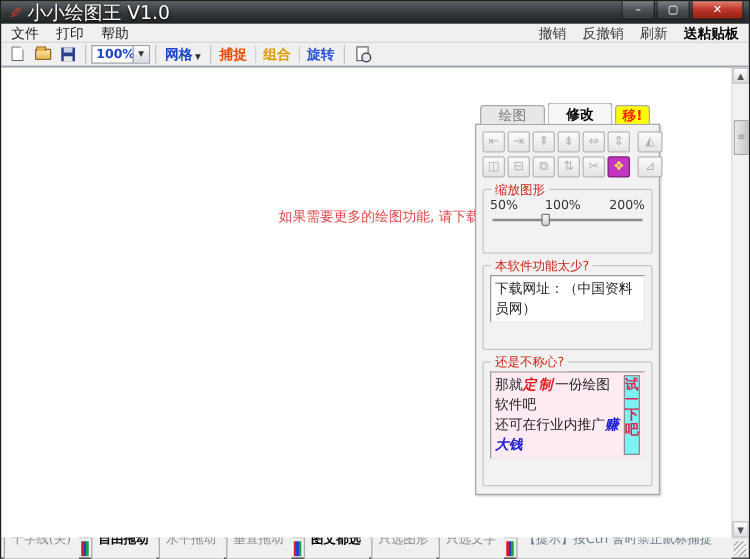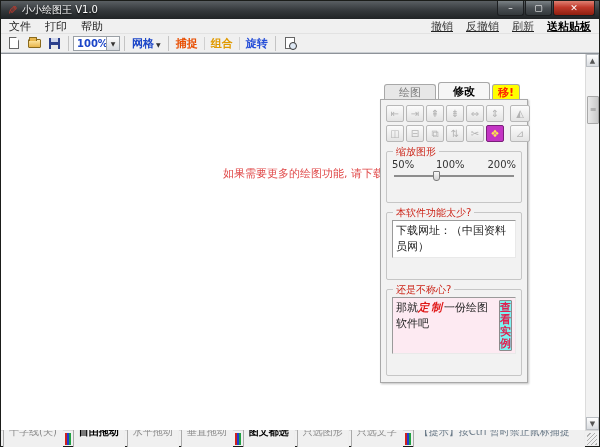--- a/index.html
+++ b/index.html
@@ -6,32 +6,32 @@
   html,body { width:600px; height:447px; overflow:hidden; }
   body { font-family:"DejaVu Sans","Liberation Sans",sans-serif; font-size:11px; }
 
   .window { width:600px; height:447px; background:#565d52;
             border:1px solid #1b1d1a; display:flex; flex-direction:column; }
 
   
   .titlebar { height:18px; background:linear-gradient(#5a5f63,#33373a 55%,#202325);
               display:flex; align-items:center; padding:0 4px; color:#fff; }
   .app-icon { color:#d03a2b; font-size:12px; margin:0 5px 0 2px; transform:rotate(90deg); }
-  .title { font-size:10px; text-shadow:0 1px 2px #000; }
+  .title { font-size:15px; text-shadow:0 1px 2px #000; }
   .caption { margin-left:auto; display:flex; align-self:flex-start; }
   .cap-btn { width:27px; height:15px; font-size:9px; line-height:14px; text-align:center;
              color:#fff; background:linear-gradient(#7a8185,#4a4f53 50%,#33383b);
              border:1px solid #1c1e20; border-top:none; border-radius:0 0 3px 3px; margin-left:1px; cursor:default; }
   .cap-close { width:42px; background:linear-gradient(#e08173,#c0392b 45%,#8e1f10); }
 
   
   .menubar { height:15px; background:#f0f0f0; border-bottom:1px solid #e2e2e2;
              display:flex; align-items:center; padding:0 8px; color:#222; }
   .menu-item { margin-right:14px; cursor:default; }
-  .menu-right { margin-left:auto; display:flex;text-decoration:underline; }
+  .menu-right { margin-left:auto; display:flex; }
   .menu-right .menu-item { margin:0 0 0 13px; color:#3a3a3a; }
   .menu-item.bold { font-weight:bold; color:#000; }
 
   
   .toolbar { height:19px; background:#f0f0f0; border-bottom:1px solid #c9cdd1;
              display:flex; align-items:center; padding:0 3px; }
   .tb-sep { width:1px; height:15px; background:#c4c4c4; margin:0 4px; }
   .tb-sep-thin { width:1px; height:13px; background:#d0d0d0; margin:0 3px; }
   .tb-icon { width:18px; height:16px; display:flex; align-items:center; justify-content:center; margin:0 1px; cursor:default; }
   .ic-page { width:10px; height:12px; background:#fff; border:1px solid #666;
@@ -231,22 +231,23 @@
           <div class="inner-box">
             <div>下载网址：（中国资料员网）</div>
           </div>
         </div>
 
         <div class="groupbox">
           <span class="gb-title">还是不称心?</span>
           <div class="inner-box pink">
             <div>
               <div><span>那就</span><span class="em-red">定制</span><span>一份绘图软件吧</span></div>
+              <div><span>还可在行业内推广</span><span class="em-blue2">赚大钱</span></div>
             </div>
-            <div class="v-btn">查看实例</div>
+            <div class="v-btn">试一下吧</div>
           </div>
         </div>
 
       </div>
     </div>
 
     <div class="vscroll">
       <div class="vs-btn">▲</div>
       <div class="vs-thumb"></div>
       <div class="vs-btn vs-down">▼</div>

